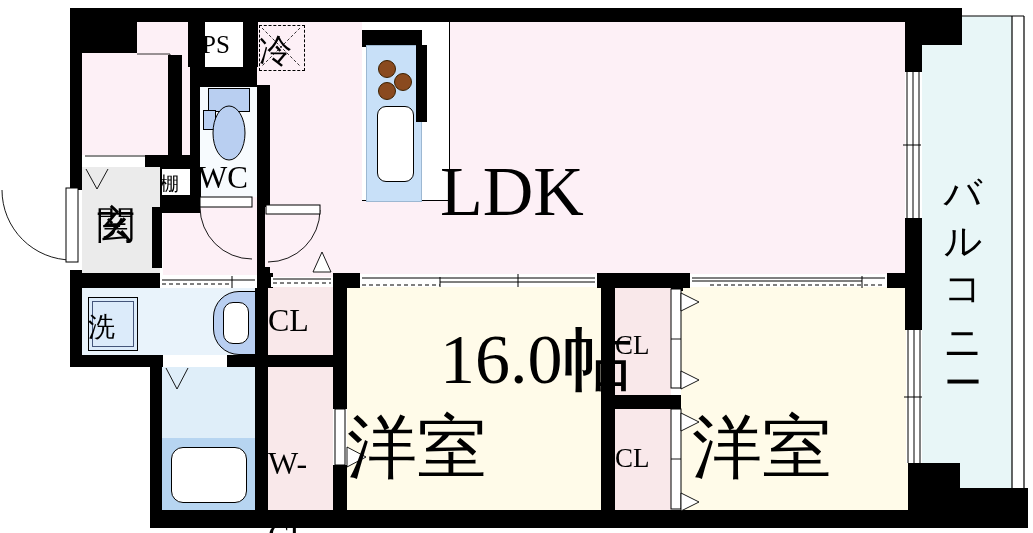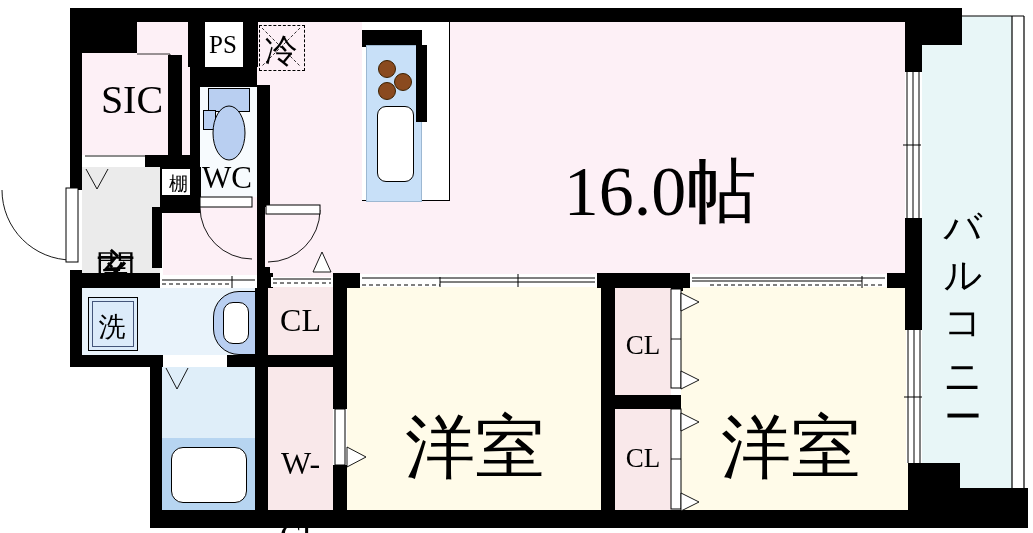--- a/index.html
+++ b/index.html
@@ -1,20 +1,20 @@
 <!DOCTYPE html>
 <html><head>
 <meta charset="utf-8">
 <style>
   html,body{margin:0;padding:0;background:#ffffff;}
   #plan{position:relative;width:1033px;height:533px;background:#ffffff;overflow:hidden;
         font-family:"Liberation Serif","DejaVu Serif",serif;}
   .abs{position:absolute;}
   .w{position:absolute;background:#000000;}
-  .lb{position:absolute;color:#000;text-align:center;white-space:pre-line;}
+  .lb{position:absolute;color:#000;white-space:pre-line;}
   .vert{writing-mode:vertical-rl;text-orientation:upright;}
   svg.overlay{position:absolute;left:0;top:0;pointer-events:none;}
 </style>
 </head>
 <body>
 
 <div id="plan">
 
   <div class="abs" style="left:962px;top:16px;width:50px;height:30px;background:#e8f6f7;"></div>
   <div class="abs" style="left:922px;top:44px;width:90px;height:446px;background:#e8f6f7;"></div>
@@ -174,38 +174,38 @@
 
     <rect x="905" y="72" width="17" height="146" fill="#fff"></rect>
     <path d="M907 72 V218 M913 72 V218 M919 72 V218 M903 145 H921" stroke="#000" stroke-width="1" fill="none"></path>
     <rect x="906" y="330" width="16" height="133" fill="#fff"></rect>
     <path d="M908 330 V463 M914 330 V463 M920 330 V463 M904 397 H922" stroke="#000" stroke-width="1" fill="none"></path>
 
     <path d="M962 16 H1024 M1024 16 V490 M1012 16 V490" stroke="#000" stroke-width="1.2" fill="none"></path>
   </svg>
 
   <div class="lb" style="left:440px;top:66px;width:440px;font-size:70px;line-height:84px;">
+    <div>LDK</div>
     <div>16.0帖</div>
   </div>
 
   <div class="lb" style="left:347px;top:302px;width:256px;font-size:70px;line-height:97px;">
     <div>洋室</div>
     
   </div>
 
   <div class="lb" style="left:692px;top:302px;width:198px;font-size:70px;line-height:97px;">
     <div>洋室</div>
     
   </div>
 
   <div class="lb vert" style="left:940px;top:150px;width:48px;height:290px;font-size:38px;letter-spacing:10px;">バルコニー</div>
 
   <div class="lb vert" style="left:97px;top:172px;width:44px;height:100px;font-size:38px;letter-spacing:6px;">玄関</div>
 
-  <div class="lb" style="left:82px;top:76px;width:100px;font-size:40px;">SIC</div>
 
   <div class="lb" style="left:202px;top:31px;width:42px;font-size:25px;">PS</div>
 
   <div class="lb" style="left:259px;top:29px;width:44px;font-size:33px;">冷</div>
 
   <div class="lb" style="left:198px;top:160px;width:58px;font-size:31px;">WC</div>
 
   <div class="lb" style="left:160px;top:171px;width:37px;font-size:19px;">棚</div>
 
   <div class="lb" style="left:88px;top:309px;width:48px;font-size:27px;">洗</div>

